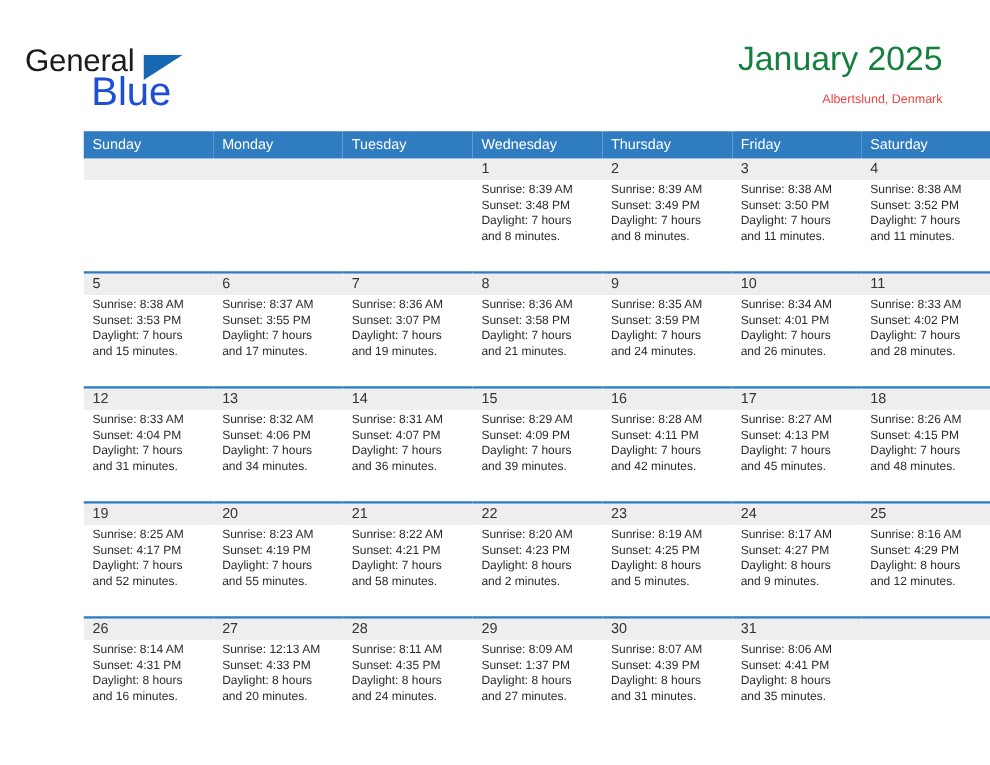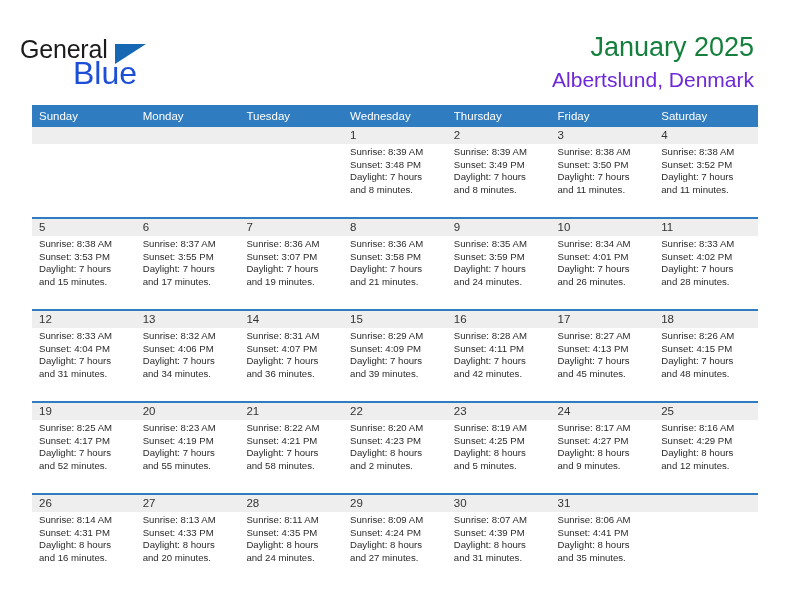--- a/index.html
+++ b/index.html
@@ -73,37 +73,38 @@
     text-align: right;
   }
   .cal-title {
     font-size: 27px;
     color: #15803d;
     line-height: 34px;
     white-space: nowrap;
   }
   .cal-subtitle {
     margin-top: 6px;
-    font-size: 21px;
-    color: #6d28d9;
+    font-size: 10px;
+    color: #ef4444;
     line-height: 19px;
     white-space: nowrap;
   }
 
   
   .cal-wrap {
     position: absolute;
     left: 32px;
     top: 105px;
     width: 726px;
   }
   table.cal {
     border-collapse: collapse;
     table-layout: fixed;
     width: 726px;
+    margin-left: 35px;
   }
   table.cal th {
     background: #2f7cc0;
     color: #ffffff;
     font-size: 11.5px;
     font-weight: normal;
     text-align: left;
     padding: 5px 0 5px 7px;
     height: 19px;
     box-sizing: border-box;
@@ -489,21 +490,21 @@
                   <div>Sunset: 4:31 PM</div>
                   <div>Daylight: 8 hours</div>
                   <div>and 16 minutes.</div>
                 </div>
               </div>
             </td>
             <td>
               <div class="cell-inner">
                 <div class="daynum-band">27</div>
                 <div class="info">
-                  <div>Sunrise: 8:13 AM</div>
+                  <div>Sunrise: 12:13 AM</div>
                   <div>Sunset: 4:33 PM</div>
                   <div>Daylight: 8 hours</div>
                   <div>and 20 minutes.</div>
                 </div>
               </div>
             </td>
             <td>
               <div class="cell-inner">
                 <div class="daynum-band">28</div>
                 <div class="info">
@@ -512,21 +513,21 @@
                   <div>Daylight: 8 hours</div>
                   <div>and 24 minutes.</div>
                 </div>
               </div>
             </td>
             <td>
               <div class="cell-inner">
                 <div class="daynum-band">29</div>
                 <div class="info">
                   <div>Sunrise: 8:09 AM</div>
-                  <div>Sunset: 4:24 PM</div>
+                  <div>Sunset: 1:37 PM</div>
                   <div>Daylight: 8 hours</div>
                   <div>and 27 minutes.</div>
                 </div>
               </div>
             </td>
             <td>
               <div class="cell-inner">
                 <div class="daynum-band">30</div>
                 <div class="info">
                   <div>Sunrise: 8:07 AM</div>

